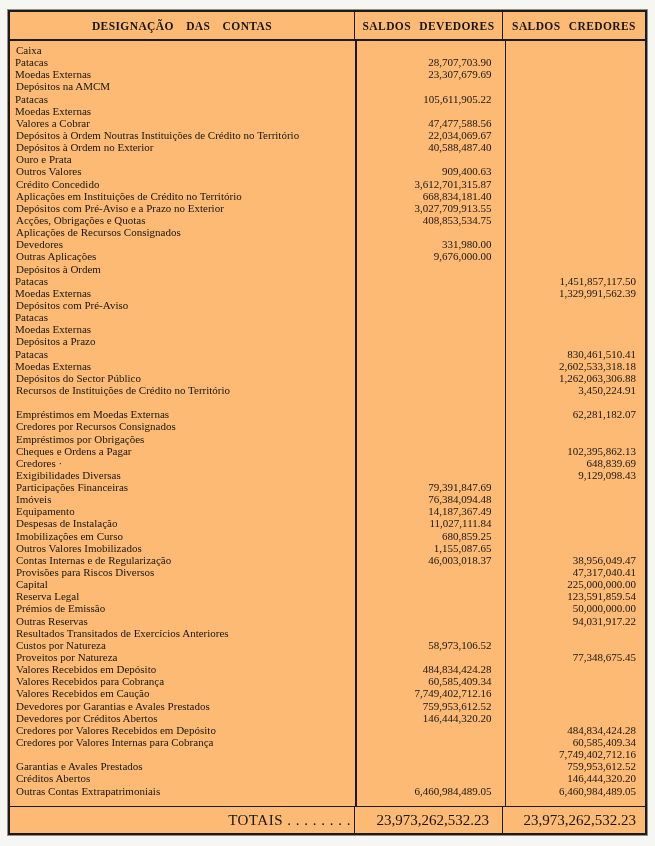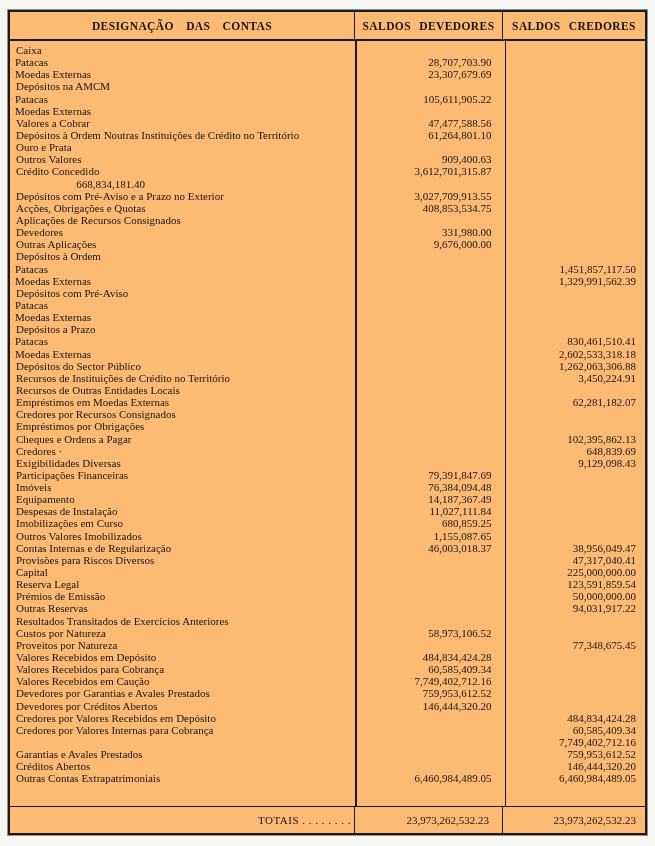--- a/index.html
+++ b/index.html
@@ -37,21 +37,21 @@
   .vline.v1 { left:345px; }
   .vline.v2 { left:494.5px; }
   .row { display:flex; height:12.15px; line-height:12.1px; font-size:11px; white-space:nowrap; }
   .row .c1 { width:346.5px; padding-left:6px; overflow:hidden; }
   .row.indent .c1 { padding-left:5px; }
   .row .c2 { width:148px; text-align:right; padding-right:13px; font-variant-numeric:tabular-nums; }
   .row .c3 { flex:1; text-align:right; padding-right:9px; font-variant-numeric:tabular-nums; }
   .tfoot {
     flex:0 0 27px; display:flex;
     border-top:1.5px solid #1b1b1b;
-    font-size:11px; align-items:stretch;
+    font-size:15px; align-items:stretch;
   }
   .tfoot > div { display:flex; align-items:center; }
   .tfoot .c1 { width:345px; border-right:1.5px solid #1b1b1b; justify-content:flex-end; padding-right:3px; letter-spacing:.5px; }
   .tfoot .c2 { width:148px; border-right:1.5px solid #1b1b1b; justify-content:flex-end; padding-right:13px; }
   .tfoot .c3 { flex:1; justify-content:flex-end; padding-right:9px; }
 </style>
 </head>
 <body>
 
 <div class="sheet">
@@ -96,39 +96,45 @@
         <span class="c2"></span>
         <span class="c3"></span>
       </div>
       <div class="row">
         <span class="c1">Valores a Cobrar</span>
         <span class="c2">47,477,588.56</span>
         <span class="c3"></span>
       </div>
       <div class="row">
         <span class="c1">Depósitos à Ordem Noutras Instituições de Crédito no Território</span>
-        <span class="c2">61,264,801.10</span>
+        <span class="c2">22,034,069.67</span>
+        <span class="c3"></span>
+      </div>
+      <div class="row">
+        <span class="c1">Depósitos à Ordem no Exterior</span>
+        <span class="c2">40,588,487.40</span>
         <span class="c3"></span>
       </div>
       <div class="row">
         <span class="c1">Ouro e Prata</span>
         <span class="c2"></span>
         <span class="c3"></span>
       </div>
       <div class="row">
         <span class="c1">Outros Valores</span>
         <span class="c2">909,400.63</span>
         <span class="c3"></span>
       </div>
       <div class="row">
         <span class="c1">Crédito Concedido</span>
         <span class="c2">3,612,701,315.87</span>
         <span class="c3"></span>
       </div>
       <div class="row">
+        <span class="c1">Aplicações em Instituições de Crédito no Território</span>
         <span class="c2">668,834,181.40</span>
         <span class="c3"></span>
       </div>
       <div class="row">
         <span class="c1">Depósitos com Pré-Aviso e a Prazo no Exterior</span>
         <span class="c2">3,027,709,913.55</span>
         <span class="c3"></span>
       </div>
       <div class="row">
         <span class="c1">Acções, Obrigações  e  Quotas</span>
@@ -199,21 +205,20 @@
         <span class="c1">Depósitos do Sector Público</span>
         <span class="c2"></span>
         <span class="c3">1,262,063,306.88</span>
       </div>
       <div class="row">
         <span class="c1">Recursos de Instituições de Crédito no Território</span>
         <span class="c2"></span>
         <span class="c3">3,450,224.91</span>
       </div>
       <div class="row">
-        <span class="c1">Recursos de Outras Entidades Locais</span>
         <span class="c2"></span>
         <span class="c3"></span>
       </div>
       <div class="row">
         <span class="c1">Empréstimos em Moedas Externas</span>
         <span class="c2"></span>
         <span class="c3">62,281,182.07</span>
       </div>
       <div class="row">
         <span class="c1">Credores por Recursos Consignados</span>

